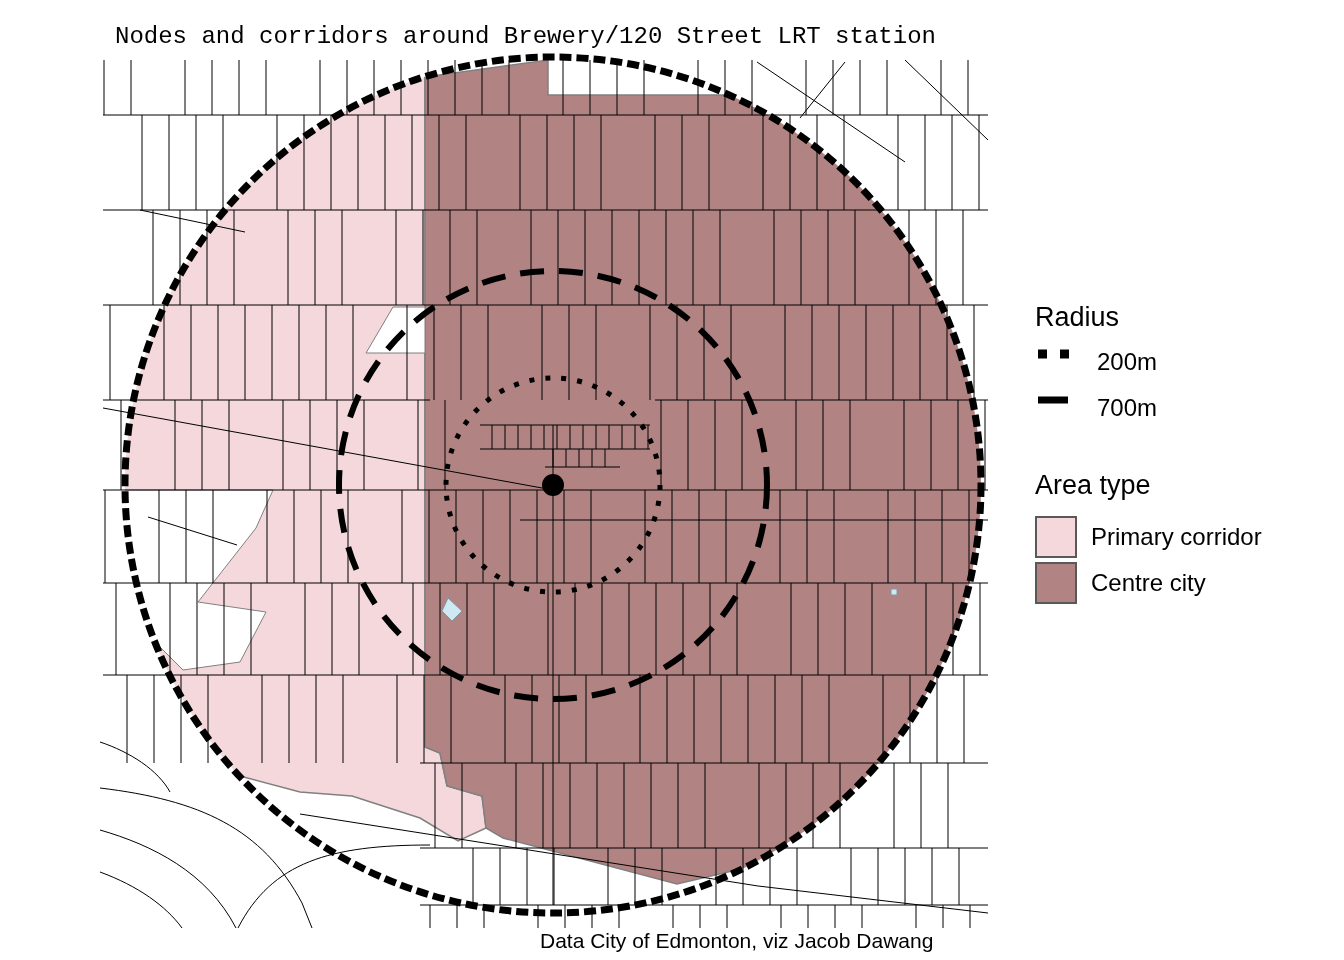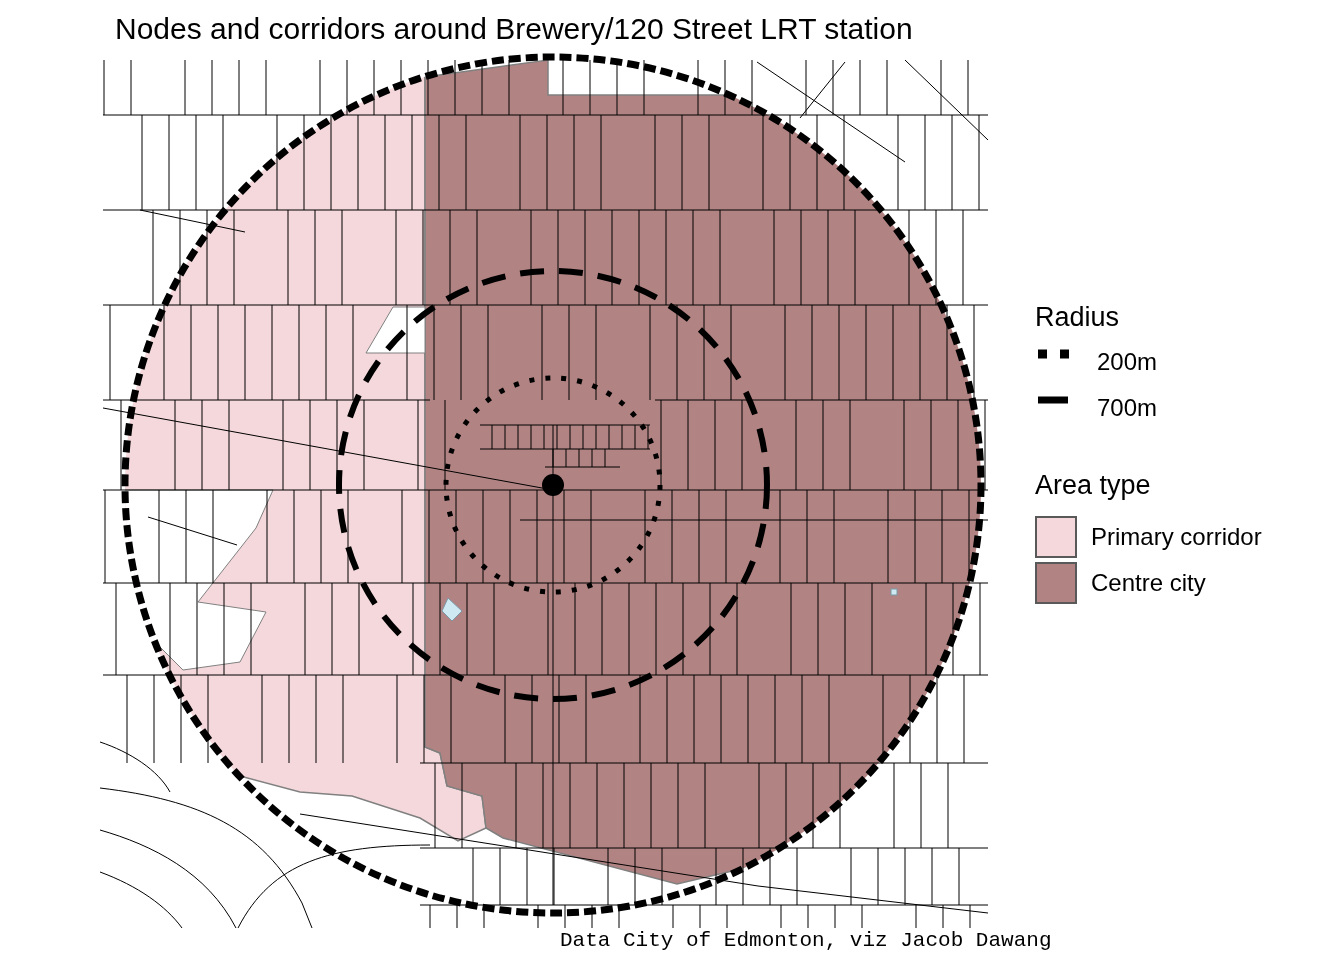--- a/index.html
+++ b/index.html
@@ -2,25 +2,25 @@
 <html><head>
 <meta charset="utf-8">
 <style>
   html,body{margin:0;padding:0;}
   body{
     width:1344px;height:960px;background:#ffffff;position:relative;overflow:hidden;
     font-family:"Liberation Sans", sans-serif;color:#000;
   }
   #map-svg{position:absolute;left:0;top:0;}
   .page-title{
-    position:absolute;left:115px;top:12px;font-size:30px;line-height:34px;
-    font-weight:400;white-space:nowrap;
+    position:absolute;left:115px;top:20px;font-size:24px;line-height:34px;
+    font-weight:400;white-space:nowrap;font-family:Liberation Mono, monospace;
   }
   .caption{
-    position:absolute;left:560px;top:929px;font-size:21px;white-space:nowrap;font-family:Liberation Mono, monospace;
+    position:absolute;left:540px;top:929px;font-size:21px;white-space:nowrap;
   }
   .legend{position:absolute;left:1035px;top:300px;width:335px;}
   .legend-title{font-size:27px;height:48px;line-height:34px;}
   .legend-item{display:flex;align-items:flex-start;height:46px;}
   .legend-item .sample{width:52px;flex:0 0 52px;}
   .legend-item .lbl{font-size:24px;margin-left:10px;white-space:nowrap;}
   .legend-group.area .legend-title{height:46px;margin-top:28px;}
   .swatch-item{display:flex;align-items:center;height:46px;}
   .swatch{
     width:42px;height:42px;flex:0 0 42px;border:2px solid #595959;box-sizing:border-box;

